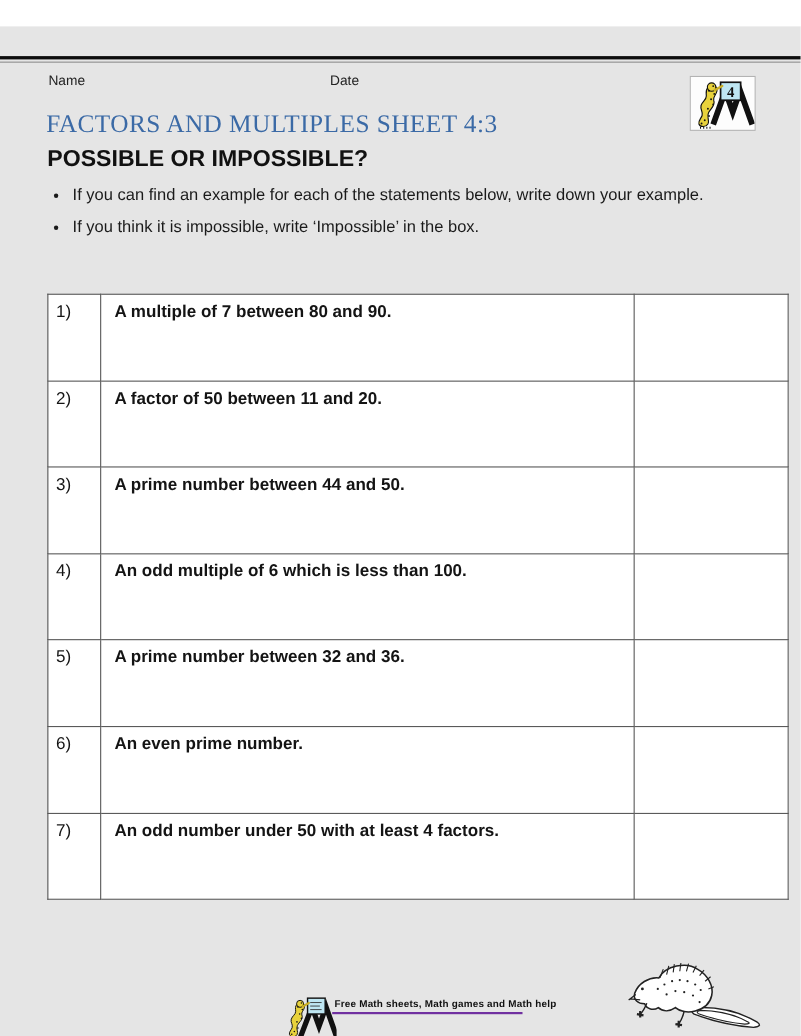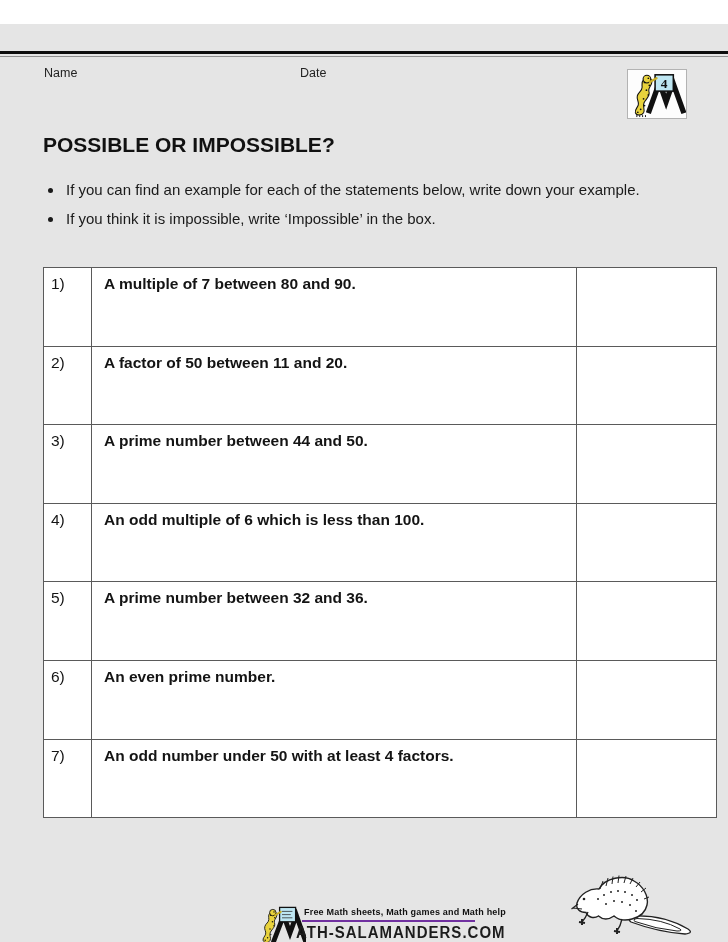--- a/index.html
+++ b/index.html
@@ -30,21 +30,21 @@
     font-family:"Liberation Serif",serif;
     font-size:23px;letter-spacing:0.4px;
     color:#3B6AA6;white-space:nowrap;
   }
   .sheet-subtitle{
     position:absolute;left:43px;top:109px;
     font-size:21px;font-weight:bold;color:#111;white-space:nowrap;
   }
 
   .instructions{
-    position:absolute;left:43px;top:152px;width:625px;
+    position:absolute;left:43px;top:140px;width:625px;
     margin:0;padding:0 0 0 21px;
     font-size:15px;line-height:28px;color:#1a1a1a;
   }
   .instructions li{margin:0 0 1px 0;padding-left:2px;}
 
   table.worksheet{
     position:absolute;left:43px;top:243px;
     width:643px;border-collapse:collapse;table-layout:fixed;
   }
   table.worksheet td{
@@ -107,20 +107,21 @@
       </g>
       <g stroke="#111" stroke-width="1">
         <path d="M9,47 L9,49"></path>
           <path d="M12,47 L12,49"></path>
         <path d="M15,47 L15,49"></path>
           <path d="M18,47 L18,49"></path>
       </g>
     </svg>
   </div>
 
+  <div class="sheet-title">FACTORS AND MULTIPLES SHEET 4:3</div>
   <div class="sheet-subtitle">POSSIBLE OR IMPOSSIBLE?</div>
 
   <ul class="instructions">
     <li>If you can find an example for each of the statements below, write down your example.</li>
     <li>If you think it is impossible, write ‘Impossible’ in the box.</li>
   </ul>
 
   <table class="worksheet">
     <tbody>
       <tr class="ws-row">
@@ -181,21 +182,20 @@
           <circle cx="20" cy="28" r="0.9"></circle>
         <circle cx="15" cy="32" r="0.9"></circle>
           <circle cx="16" cy="39" r="0.9"></circle>
         <circle cx="12" cy="43" r="0.9"></circle>
           <circle cx="9" cy="46" r="0.9"></circle>
       </g>
     </svg>
   </div>
   <div class="footer-tagline">Free Math sheets, Math games and Math help</div>
   <div class="footer-rule"></div>
-  <div class="footer-site">ATH-SALAMANDERS.COM</div>
 
   <div class="footer-sketch">
     <svg width="140" height="75" viewBox="0 0 140 75">
 
       <path d="M64,47 Q94,46 118,60 Q124,64 115,65 Q88,63 61,53 Q56,49 64,47 Z" fill="#ffffff" stroke="#222" stroke-width="1.3"></path>
       <path d="M67,49.5 Q92,50 110,60 Q113,62 107,62 Q86,60 65,52.5 Q62,50.5 67,49.5 Z" fill="none" stroke="#222" stroke-width="1"></path>
 
       <path d="M7,34 C10,25 20,19 29,20 C35,9 54,5 64,12 C73,17 79,27 77,36 C75.5,43 70,48 62,50 C55,52 48,50.5 44,47 C39,50.5 33,51 28.5,47 C24,50 18,48.5 16,43.5 C10,43.5 5.5,40 7,34 Z" fill="#ffffff" stroke="#222" stroke-width="1.4"></path>
 
       <path d="M8,35 L1.5,40 M3,39 L12,40" fill="none" stroke="#222" stroke-width="1.2"></path>

